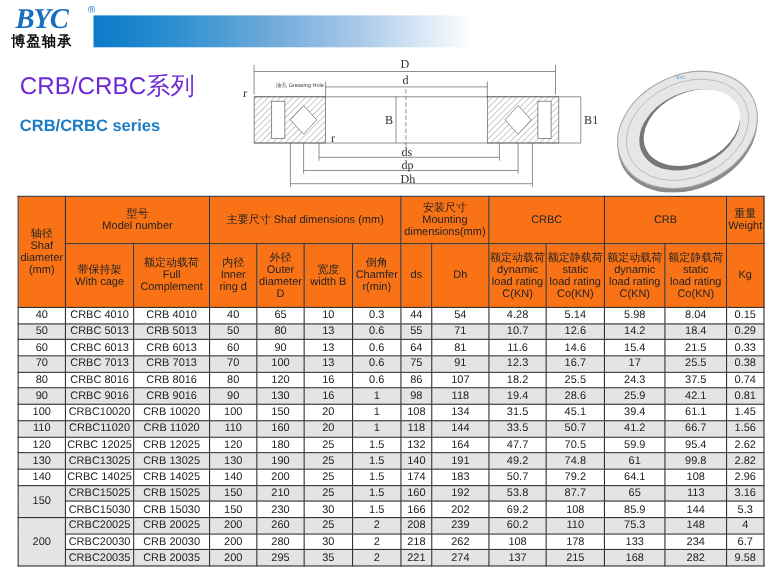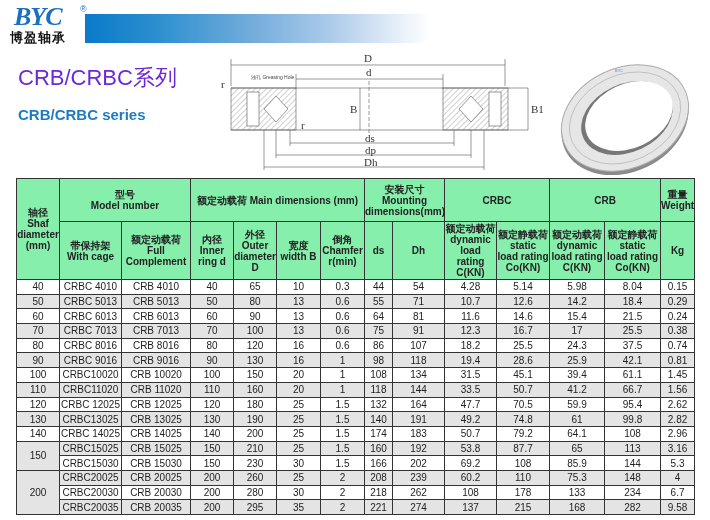--- a/index.html
+++ b/index.html
@@ -15,21 +15,21 @@
     background: linear-gradient(to right, #0a7ac9 0%, #2a8ed0 20%, #6aa8d9 45%, #a9c9e9 70%, #e3edf8 90%, #ffffff 100%); }
 
   .title-cn { position: absolute; left: 18px; top: 63px; font-size: 22px; font-weight: normal; color: #6d28d9; letter-spacing: 0px; }
   .title-en { position: absolute; left: 18px; top: 106px; font-size: 15px; font-weight: bold; color: #1b7cc4; }
 
   .diagram { position: absolute; left: 218px; top: 46px; width: 330px; height: 125px; }
   .ring-photo { position: absolute; left: 545px; top: 60px; width: 160px; height: 115px; }
 
   table.spec { position: absolute; left: 16px; top: 178px; width: 678px; border-collapse: collapse; table-layout: fixed; font-size: 10px; }
   table.spec th, table.spec td { border: 1px solid #333; text-align: center; vertical-align: middle; padding: 0; line-height: 11px; }
-  table.spec th { background: #86efac; font-weight: bold; color: #222; }
+  table.spec th { background: #f97316; font-weight: normal; color: #222; }
   table.spec thead tr.h1 th { height: 43px; }
   table.spec thead tr.h2 th { height: 58px; }
   table.spec tbody td { height: 14.7px; font-size: 10px; color: #222; }
   table.spec tbody tr.g td.row-bg { background: #e4e4e4; }
   table.spec tbody td.merge-g { background: #e4e4e4; }
   table.spec { border: 1.5px solid #222; }
 </style>
 </head>
 <body>
 
@@ -135,21 +135,21 @@
       <th rowspan="2">
         <div>轴径</div>
           <div>Shaf</div>
           <div>diameter</div>
           <div>(mm)</div>
       </th>
       <th colspan="2">
         <div>型号</div>
           <div>Model number</div>
       </th>
-      <th colspan="4">额定动载荷 Main dimensions (mm)</th>
+      <th colspan="4">主要尺寸 Shaf dimensions (mm)</th>
       <th colspan="2">
         <div>安装尺寸</div>
           <div>Mounting</div>
           <div>dimensions(mm)</div>
       </th>
       <th colspan="2">CRBC</th>
       <th colspan="2">CRB</th>
       <th>
         <div>重量</div>
           <div>Weight</div>
@@ -254,21 +254,21 @@
         <td class="row-bg">60</td>
         <td class="row-bg">90</td>
         <td class="row-bg">13</td>
         <td class="row-bg">0.6</td>
         <td class="row-bg">64</td>
         <td class="row-bg">81</td>
         <td class="row-bg">11.6</td>
         <td class="row-bg">14.6</td>
         <td class="row-bg">15.4</td>
         <td class="row-bg">21.5</td>
-        <td class="row-bg">0.24</td>
+        <td class="row-bg">0.33</td>
       </tr>
       <tr class="g">
         <td class="row-bg">70</td>
         <td class="row-bg">CRBC 7013</td>
         <td class="row-bg">CRB 7013</td>
         <td class="row-bg">70</td>
         <td class="row-bg">100</td>
         <td class="row-bg">13</td>
         <td class="row-bg">0.6</td>
         <td class="row-bg">75</td>

